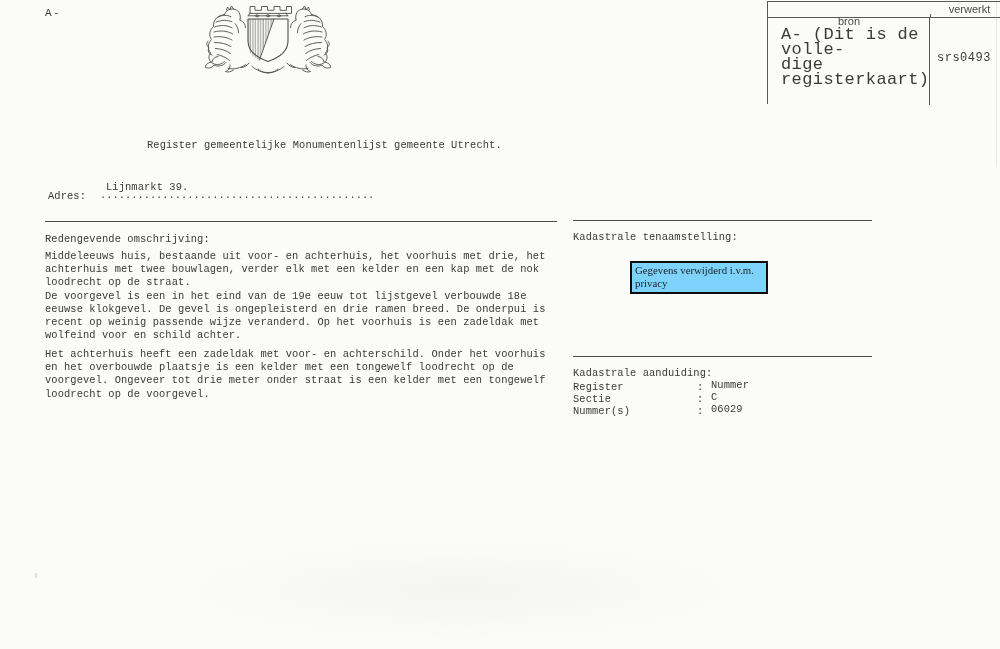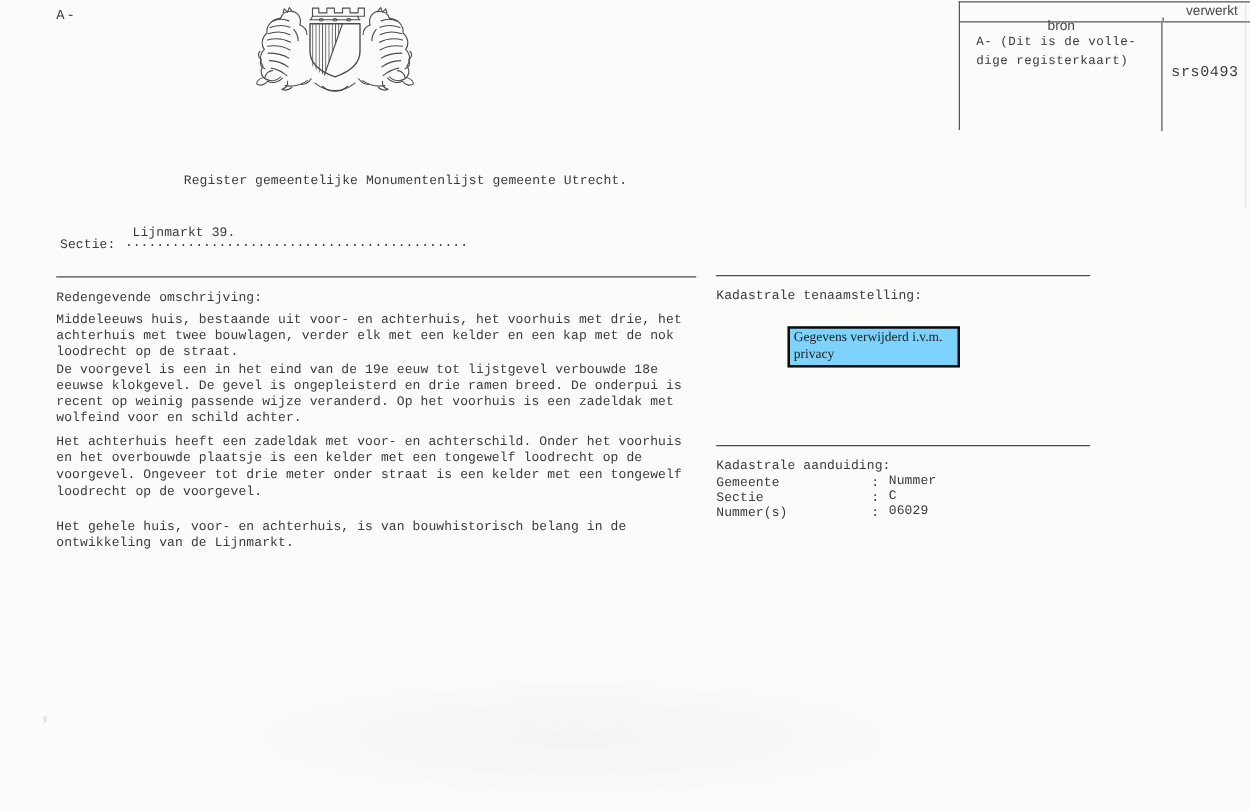--- a/index.html
+++ b/index.html
@@ -14,21 +14,21 @@
   .hline{position:absolute;height:0;border-top:1.4px solid #4b4b4b;}
   
   .stamp{position:absolute;left:767px;top:1px;width:240px;height:102px;
          border-left:1.3px solid #585858;border-top:1.3px solid #585858;}
   .stamp .hdr{display:flex;height:15px;border-bottom:1.3px solid #585858;
          font-family:"Liberation Sans","DejaVu Sans",sans-serif;font-size:11px;color:#4a4a4a;}
   .stamp .hdr .c1{width:162px;border-right:1.3px solid #585858;text-align:center;line-height:14px;margin-top:12px;}
   .stamp .hdr .c2{flex:1;text-align:center;line-height:14px;}
   .stamp .bodyrow{display:flex;height:87px;}
   .stamp .bodyrow .c1{width:162px;border-right:1.3px solid #585858;
-         padding:9px 0 0 13px;font-size:10px;line-height:15px;letter-spacing:.4px;white-space:pre-line;box-sizing:border-box;}
+         padding:9px 0 0 13px;font-size:17px;line-height:15px;letter-spacing:.4px;white-space:pre-line;box-sizing:border-box;}
   .stamp .bodyrow .c2{flex:1;padding-top:33px;padding-left:7px;font-size:12px;letter-spacing:.5px;box-sizing:border-box;}
   
   .privacy-box{position:absolute;left:630px;top:261px;width:128px;height:27px;
         border:2.2px solid #0c0c0c;background:#7dd3fc;
         font-family:"Liberation Serif","DejaVu Serif",serif;
         font-size:10.8px;line-height:12.5px;padding:1px 3px;white-space:pre-line;color:#1e1e1e;}
   
   .kad-row{position:absolute;left:573px;width:300px;height:13px;}
   .kad-row .lbl{position:absolute;left:0;top:0;}
   .kad-row .sep{position:absolute;left:124px;top:0;}
@@ -103,51 +103,49 @@
     </div>
     <div class="bodyrow">
       <div class="c1">A- (Dit is de volle-
 dige registerkaart)</div>
       <div class="c2">srs0493</div>
     </div>
   </div>
 
   <div class="abs typew" style="left:110px;top:139px;padding-left:37px;">Register gemeentelijke Monumentenlijst gemeente Utrecht.</div>
 
-  <div class="abs typew" style="left:48px;top:190px;">Sectie:</div>
+  <div class="abs typew" style="left:48px;top:190px;">Adres:</div>
   <div class="abs typew" style="left:106px;top:181px;">Lijnmarkt 39.</div>
   <div class="abs typew" style="left:100px;top:189px;letter-spacing:0;">............................................</div>
 
   <div class="hline" style="left:45px;top:221px;width:512px;"></div>
   <div class="hline" style="left:573px;top:220px;width:299px;"></div>
   <div class="hline" style="left:573px;top:356px;width:299px;"></div>
 
   <div class="abs typew" style="left:45px;top:233px;">Redengevende omschrijving:</div>
   <div class="abs typew" style="left:45px;top:250px;width:515px;">Middeleeuws huis, bestaande uit voor- en achterhuis, het voorhuis met drie, het
 achterhuis met twee bouwlagen, verder elk met een kelder en een kap met de nok
 loodrecht op de straat.
 De voorgevel is een in het eind van de 19e eeuw tot lijstgevel verbouwde 18e
 eeuwse klokgevel. De gevel is ongepleisterd en drie ramen breed. De onderpui is
 recent op weinig passende wijze veranderd. Op het voorhuis is een zadeldak met
 wolfeind voor en schild achter.</div>
   <div class="abs typew" style="left:45px;top:348px;width:515px;">Het achterhuis heeft een zadeldak met voor- en achterschild. Onder het voorhuis
 en het overbouwde plaatsje is een kelder met een tongewelf loodrecht op de
 voorgevel. Ongeveer tot drie meter onder straat is een kelder met een tongewelf
 loodrecht op de voorgevel.</div>
-  <div class="abs typew" style="left:45px;top:416px;width:515px;">Het gehele huis, voor- en achterhuis, is van bouwhistorisch belang in de
-ontwikkeling van de Lijnmarkt.</div>
 
   <div class="abs typew" style="left:573px;top:231px;">Kadastrale tenaamstelling:</div>
   <div class="privacy-box">Gegevens verwijderd i.v.m.
 privacy</div>
 
   <div class="abs typew" style="left:573px;top:367px;">Kadastrale aanduiding:</div>
 
   <div class="kad-row typew" style="top:381px;">
-    <span class="lbl">Gemeente</span>
+    <span class="lbl">Register</span>
     <span class="sep">:</span>
     <span class="val">Nummer</span>
   </div>
   <div class="kad-row typew" style="top:393px;">
     <span class="lbl">Sectie</span>
     <span class="sep">:</span>
     <span class="val">C</span>
   </div>
   <div class="kad-row typew" style="top:405px;">
     <span class="lbl">Nummer(s)</span>

